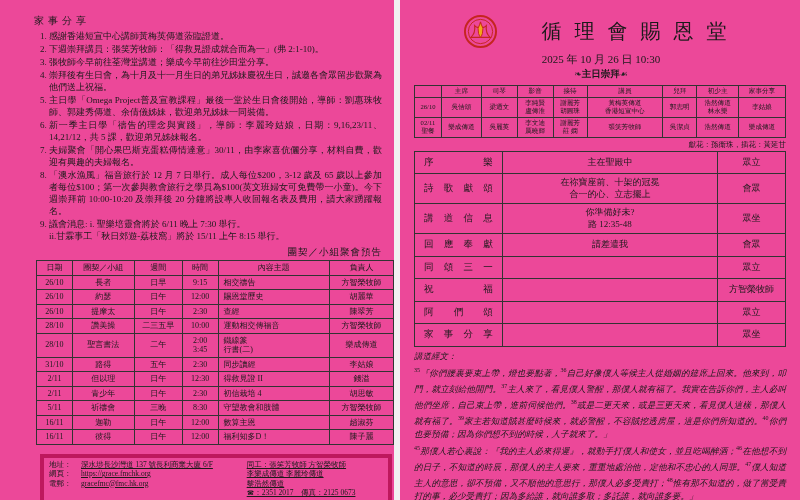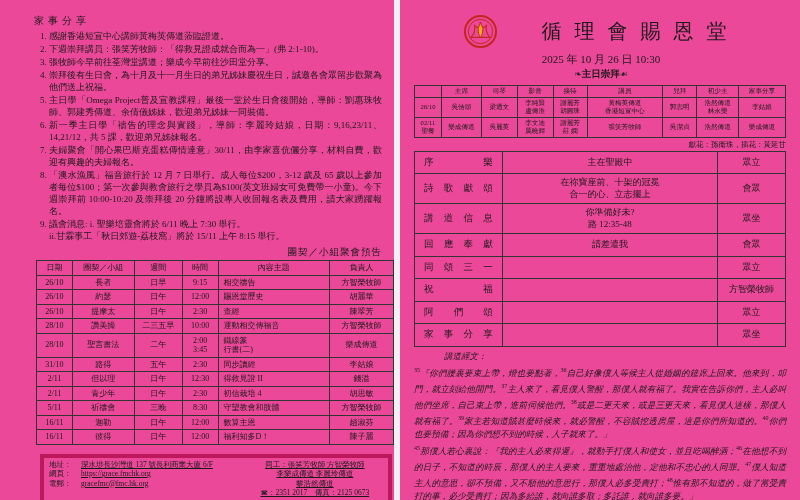--- a/index.html
+++ b/index.html
@@ -18,42 +18,42 @@
   .group-title { font-size:9.5px; letter-spacing:1px; margin:4px 0 1px 2px;text-align:right; }
   table { border-collapse:collapse; }
   .group-table { width:358px; font-size:8px; margin-left:2px; }
   .group-table th, .group-table td { border:1px solid #333; text-align:center; padding:2px 2px; white-space:pre-line; line-height:9.5px; }
   .group-table th { font-weight:normal; }
   .group-table td:nth-child(5) { text-align:left; padding-left:5px; }
 
   .contact-box { width:352px; border:4px solid #be185d; margin:9px 0 0 6px; padding:2px 5px 3px 5px; font-size:7.5px; line-height:9.5px; display:flex;text-decoration:underline; }
   .contact-left { width:55%; }
   .contact-left .lbl { display:inline-block; width:32px; }
-  .contact-right { width:45%; padding-left:14px;text-align:center; }
+  .contact-right { width:45%; padding-left:14px; }
 
   
   .masthead { display:flex; align-items:center; justify-content:center; gap:31px; margin-top:2px; }
   .church-name { font-size:20px; letter-spacing:13px; text-indent:13px; white-space:nowrap; }
   .date-line { text-align:center; font-size:11px; margin-top:3px; }
   .service-title { text-align:center; font-size:9.5px; font-weight:bold; margin-top:1px; }
   .orn { font-weight:normal; font-size:9px; color:#222; }
 
   .duty-table { width:372px; font-size:6.6px; margin-top:4px; }
   .duty-table th, .duty-table td { border:1px solid #333; text-align:center; padding:1px 1px; white-space:pre-line; line-height:8.5px; }
   .duty-table th { font-weight:normal; }
 
   .flowers { font-size:7.5px; text-align:right; width:372px; margin-top:2px; }
 
   .order-table { width:372px; font-size:9.5px; margin-top:1px; }
   .order-table td { border:1px solid #333; padding:3px 3px; white-space:pre-line; line-height:11.5px; }
   .order-table td.o-item { text-align:justify; text-align-last:justify; padding:5px 9px; }
   .order-table td.o-content { text-align:center; font-size:9px; }
   .order-table td.o-posture { text-align:center; font-size:9px; }
 
-  .scripture-title { font-size:8.5px; margin-top:4px; font-style:italic;margin-left:30px; }
+  .scripture-title { font-size:8.5px; margin-top:4px; font-style:italic; }
   .scripture p { font-size:8.6px; font-style:italic; line-height:13.2px; text-align:justify; margin-top:1px; width:372px; }
   .scripture sup { font-size:6px; font-style:normal; }
 
   
   .logo { width:35px; height:35px; flex:0 0 auto; }
 </style>
 </head>
 <body>
 
 <div class="page page-left">

